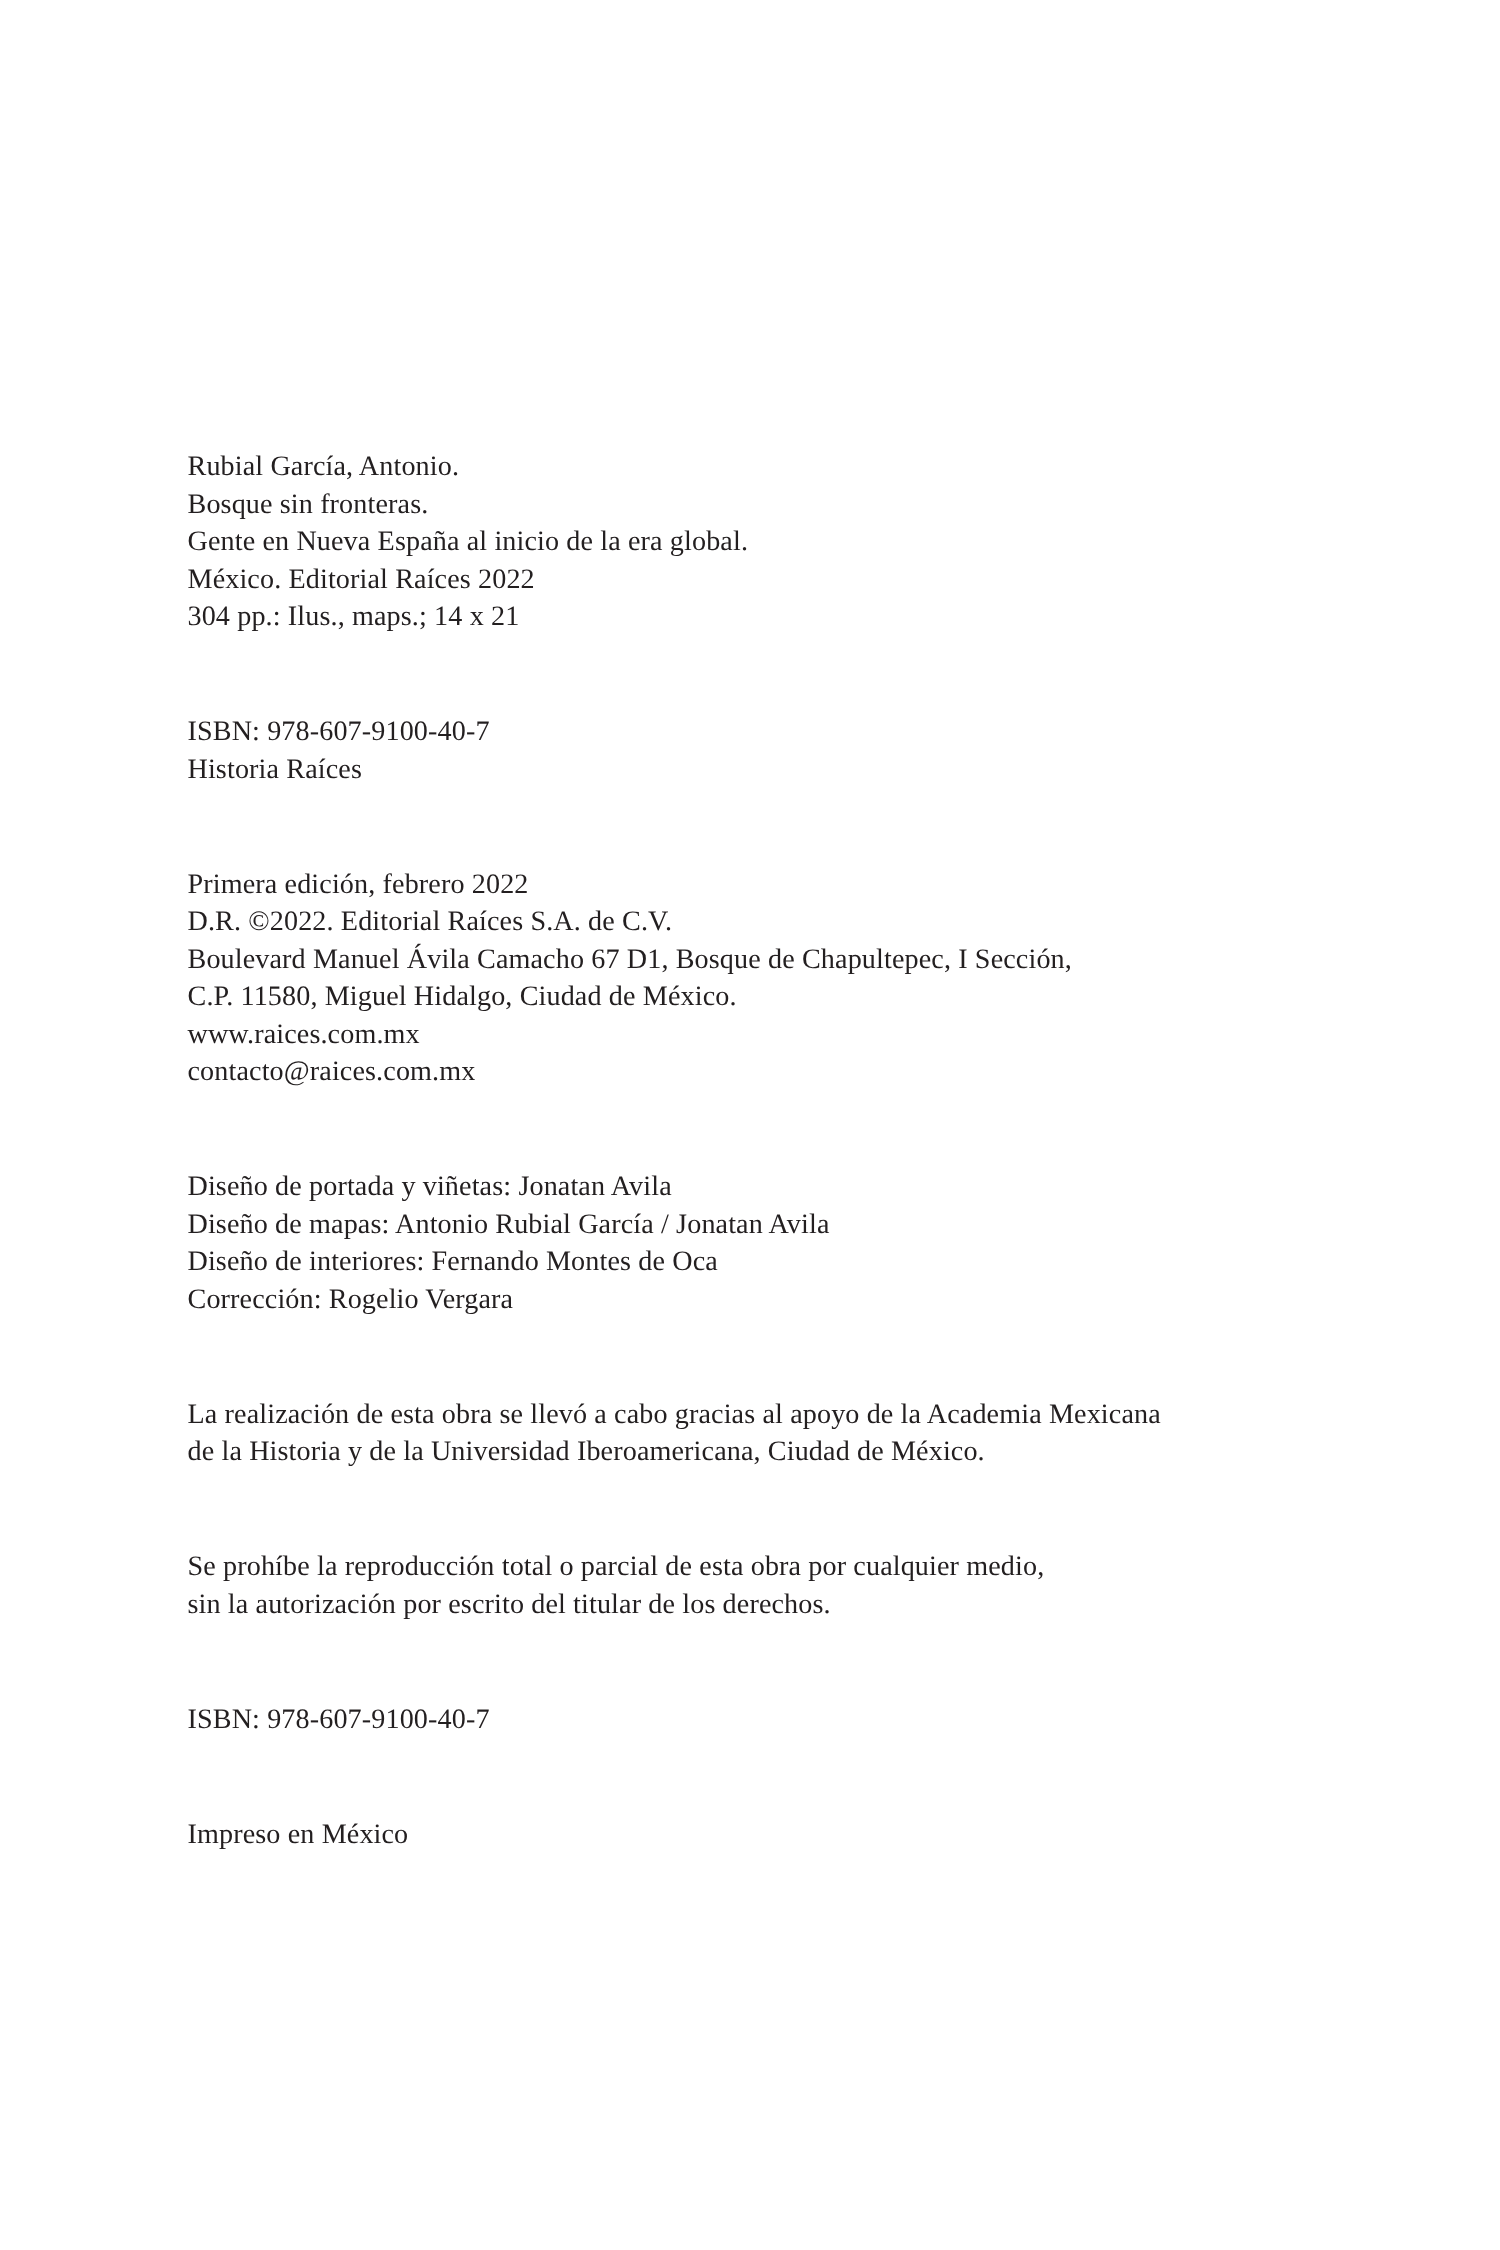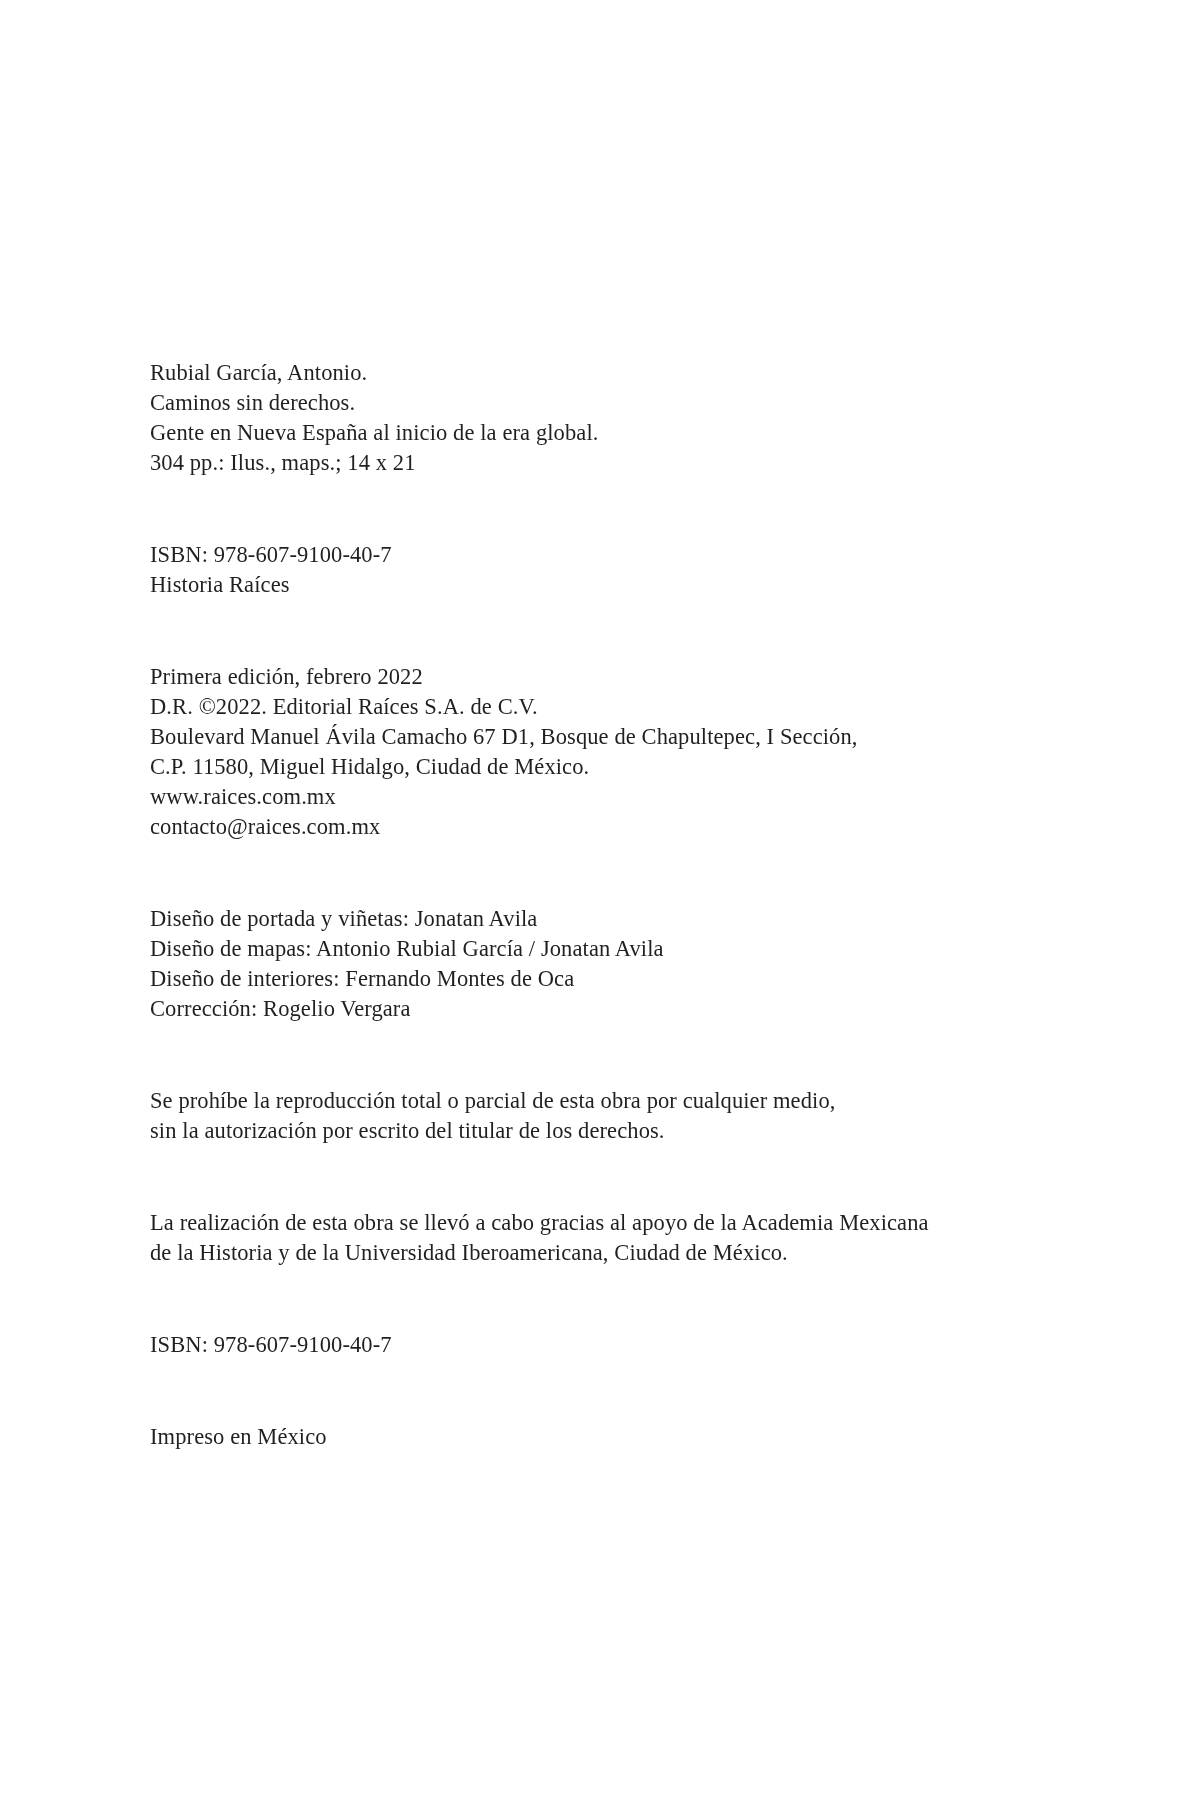--- a/index.html
+++ b/index.html
@@ -32,22 +32,23 @@
     letter-spacing: 0.1px;
   }
 </style>
 </head>
 <body>
 
 <div class="page">
 
   <div class="block">
     <div class="line">Rubial García, Antonio.</div>
-    <div class="line">Caminos sin derechos.</div>
+    <div class="line">Bosque sin fronteras.</div>
     <div class="line">Gente en Nueva España al inicio de la era global.</div>
+    <div class="line">México. Editorial Raíces 2022</div>
     <div class="line">304 pp.: Ilus., maps.; 14 x 21</div>
   </div>
 
   <div class="block">
     <div class="line">ISBN: 978-607-9100-40-7</div>
     <div class="line">Historia Raíces</div>
   </div>
 
   <div class="block">
     <div class="line">Primera edición, febrero 2022</div>
@@ -59,27 +60,27 @@
   </div>
 
   <div class="block">
     <div class="line">Diseño de portada y viñetas: Jonatan Avila</div>
     <div class="line">Diseño de mapas: Antonio Rubial García / Jonatan Avila</div>
     <div class="line">Diseño de interiores: Fernando Montes de Oca</div>
     <div class="line">Corrección: Rogelio Vergara</div>
   </div>
 
   <div class="block">
-    <div class="line">Se prohíbe la reproducción total o parcial de esta obra por cualquier medio,</div>
-    <div class="line">sin la autorización por escrito del titular de los derechos.</div>
+    <div class="line">La realización de esta obra se llevó a cabo gracias al apoyo de la Academia Mexicana</div>
+    <div class="line">de la Historia y de la Universidad Iberoamericana, Ciudad de México.</div>
   </div>
 
   <div class="block">
-    <div class="line">La realización de esta obra se llevó a cabo gracias al apoyo de la Academia Mexicana</div>
-    <div class="line">de la Historia y de la Universidad Iberoamericana, Ciudad de México.</div>
+    <div class="line">Se prohíbe la reproducción total o parcial de esta obra por cualquier medio,</div>
+    <div class="line">sin la autorización por escrito del titular de los derechos.</div>
   </div>
 
   <div class="block">
     <div class="line">ISBN: 978-607-9100-40-7</div>
   </div>
 
   <div class="block">
     <div class="line">Impreso en México</div>
   </div>
 

